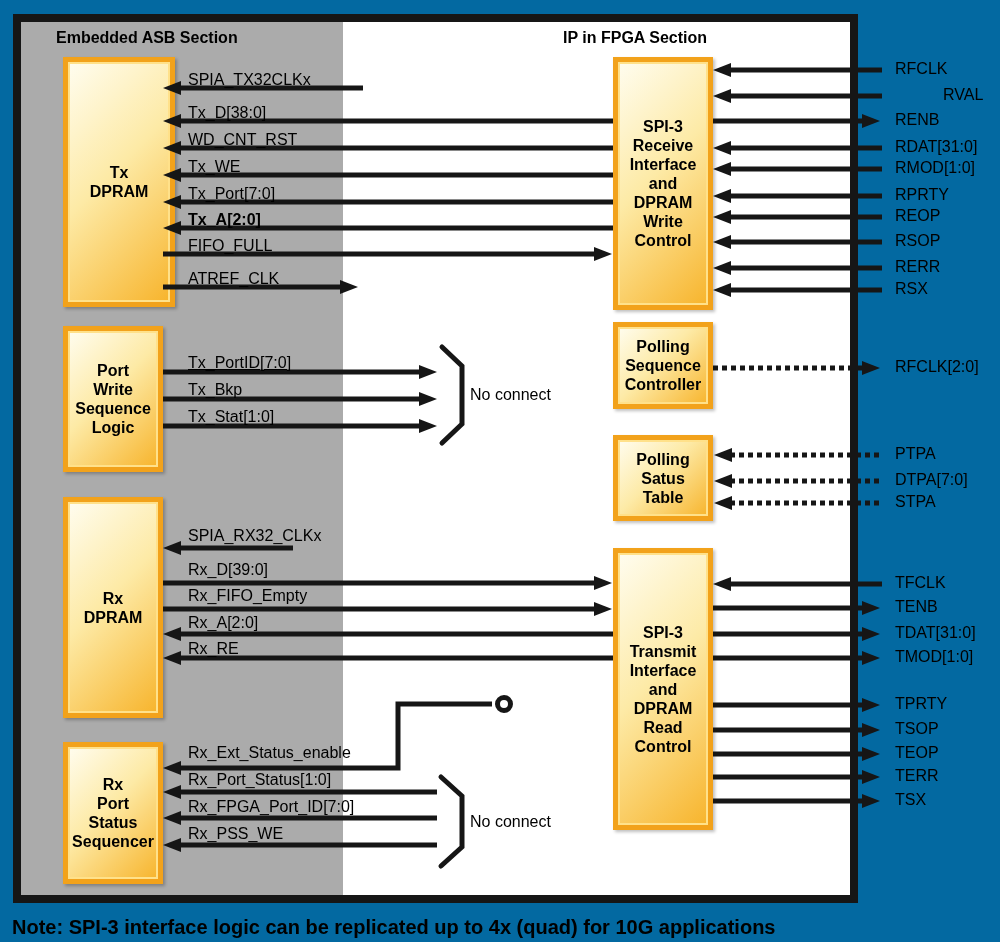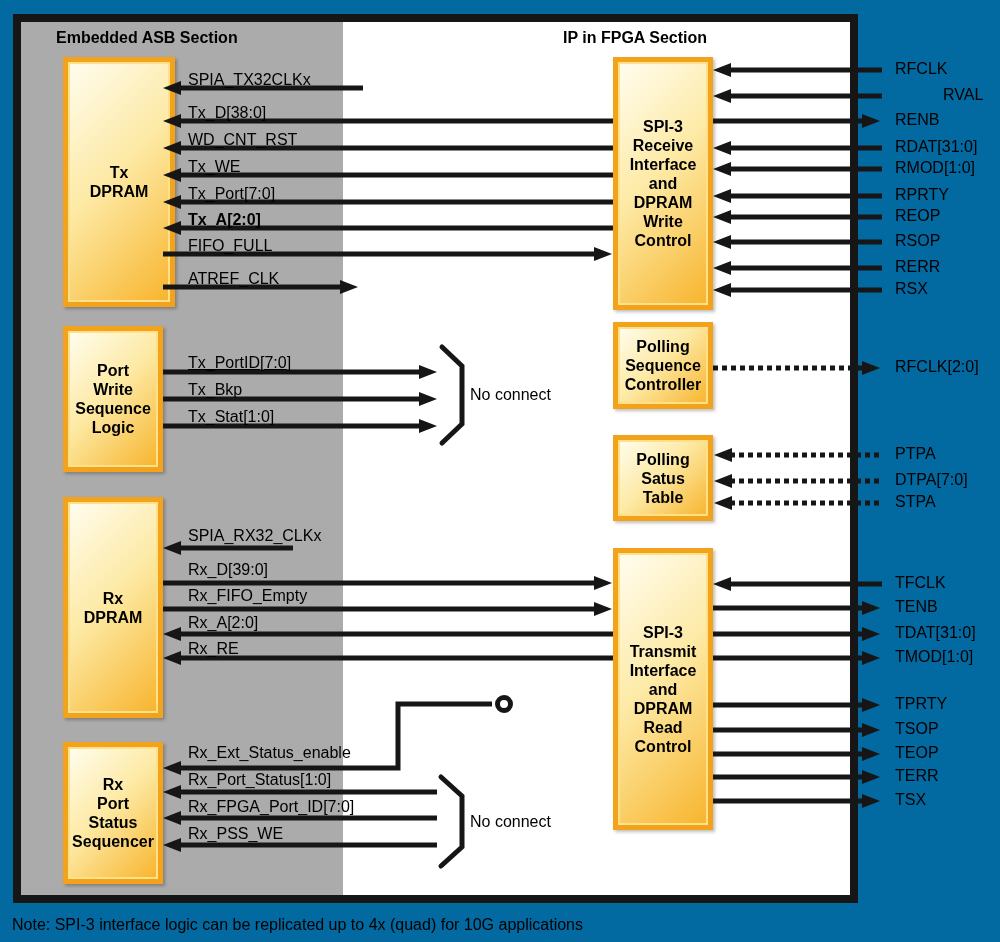--- a/index.html
+++ b/index.html
@@ -18,21 +18,21 @@
   .block{
     position:absolute;box-sizing:border-box;
     border:5px solid #f2a21b;
     background:linear-gradient(135deg,#fffdf0 0%,#fdeaa6 45%,#f7b42c 100%);
     box-shadow:inset 0 0 0 2px #ffe18a, 2px 2px 3px rgba(0,0,0,.25);
     display:flex;align-items:center;justify-content:center;text-align:center;
     font-size:16px;font-weight:bold;line-height:19px;white-space:pre-line;
   }
   .sig-label{position:absolute;font-size:16px;white-space:nowrap;}
   #wires{position:absolute;left:0;top:0;width:1000px;height:942px;}
-  #note{position:absolute;left:12px;top:916px;font-size:16px;white-space:nowrap;}
+  #note{position:absolute;left:12px;top:916px;font-size:20px;white-space:nowrap;font-weight:bold;}
 </style>
 </head>
 <body>
 
 <div id="canvas">
   <div id="outer-box"></div>
   <div id="asb-panel"></div>
 
   <div class="hdr" style="left:56px;top:29px;">Embedded ASB Section</div>
   <div class="hdr" style="left:563px;top:29px;">IP in FPGA Section</div>

